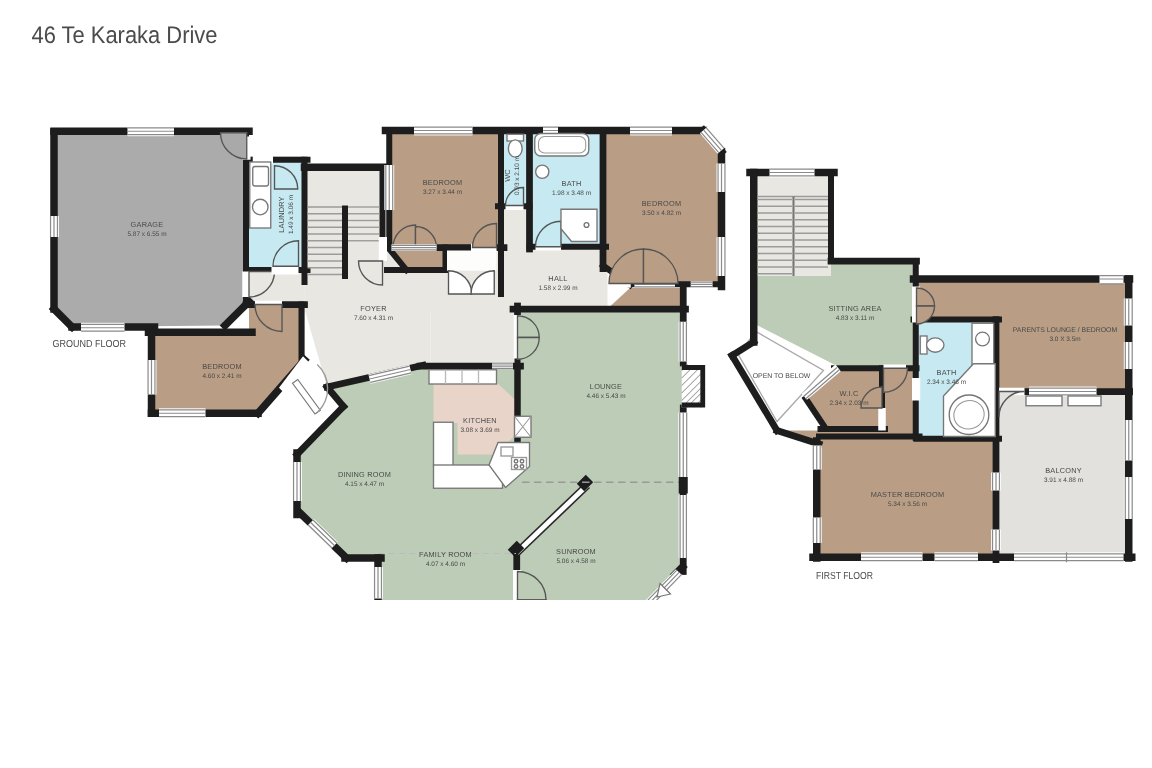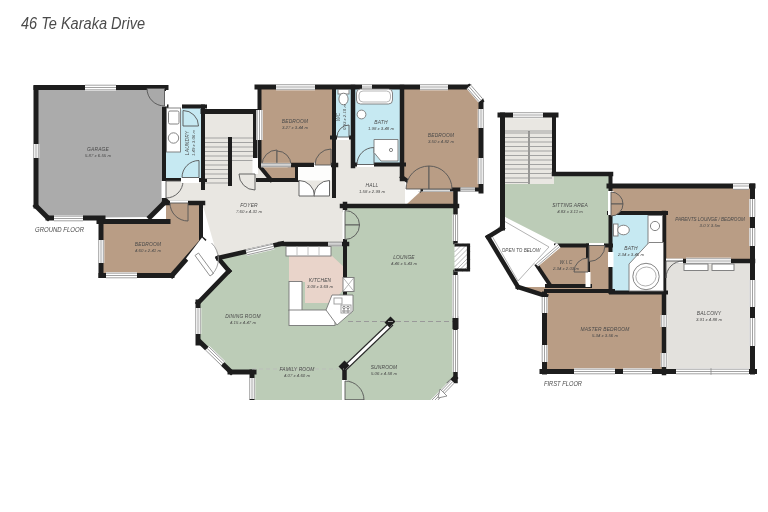--- a/index.html
+++ b/index.html
@@ -1,16 +1,16 @@
 <!DOCTYPE html>
 <html><head>
 <meta charset="utf-8">
 <style>
 html,body{margin:0;padding:0;background:#ffffff;}
-#page{width:768px;height:400px;position:relative;font-family:"Liberation Sans",sans-serif;font-style:italic;}
+#page{width:768px;height:400px;position:relative;font-family:"Liberation Sans",sans-serif;}
 text{font-family:"Liberation Sans",sans-serif;fill:#4a4a4a;}
 .rn{font-size:4.9px;letter-spacing:.15px;}
 .rd{font-size:4.3px;}
 </style>
 </head>
 <body>
 <div id="page">
 <svg width="768" height="512" viewBox="0 0 768 512">
 
 <text x="21" y="28.5" textLength="124" lengthAdjust="spacingAndGlyphs" style="font-size:16px;fill:#4b4b4b;">46 Te Karaka Drive</text>

